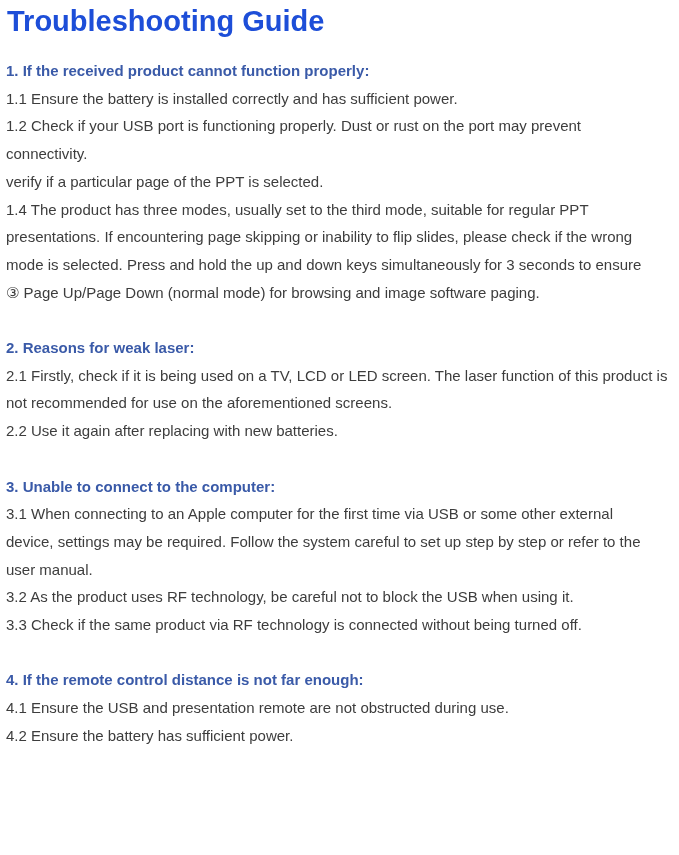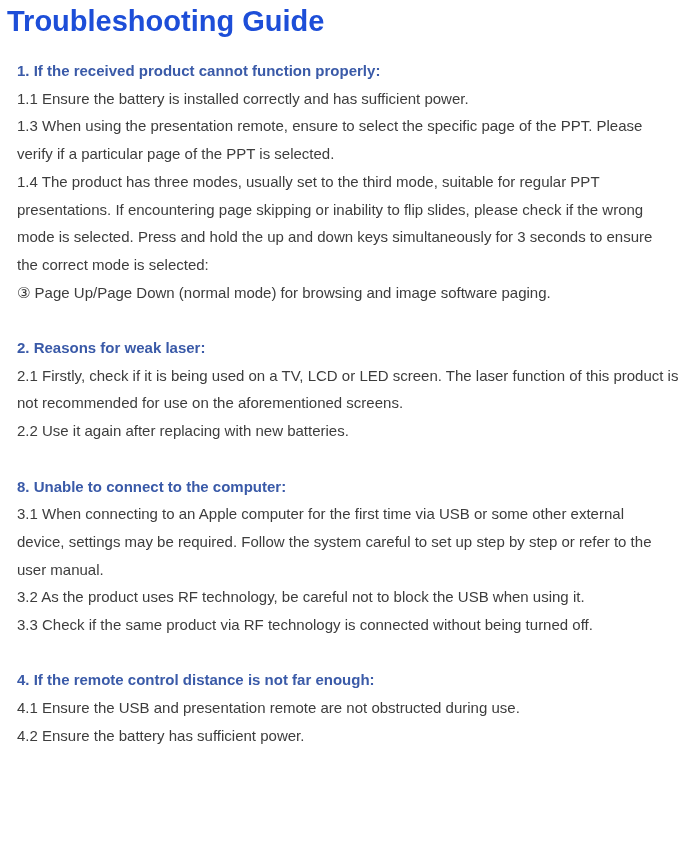--- a/index.html
+++ b/index.html
@@ -19,21 +19,21 @@
   }
   .page-title {
     margin: 0 0 0 1px;
     font-size: 29px;
     font-weight: bold;
     line-height: 40px;
     color: #1d4ed8;
     white-space: nowrap;
   }
   section {
-    margin: 11px;
+    margin: 0;
   }
   .sec-heading {
     font-size: 15px;
     font-weight: bold;
     line-height: 27.7px;
     margin-top: 27.7px;
     color: #3a5aa8;
     white-space: nowrap;
   }
   section[data-name="section-1"] .sec-heading {
@@ -48,38 +48,38 @@
 </head>
 <body>
 
 <div class="doc" data-name="troubleshooting-guide-document">
 
   <h1 class="page-title" data-name="page-title">Troubleshooting Guide</h1>
 
   <section data-name="section-1">
     <div class="sec-heading" data-name="section-1-heading">1. If the received product cannot function properly:</div>
     <div class="line" data-name="text-line">1.1 Ensure the battery is installed correctly and has sufficient power.</div>
-    <div class="line" data-name="text-line">1.3 When using the presentation remote, ensure to select the specific page of the PPT. Please</div>
+    <div class="line" data-name="text-line">1.2 Check if your USB port is functioning properly. Dust or rust on the port may prevent</div>
+    <div class="line" data-name="text-line">connectivity.</div>
     <div class="line" data-name="text-line">verify if a particular page of the PPT is selected.</div>
     <div class="line" data-name="text-line">1.4 The product has three modes, usually set to the third mode, suitable for regular PPT</div>
     <div class="line" data-name="text-line">presentations. If encountering page skipping or inability to flip slides, please check if the wrong</div>
     <div class="line" data-name="text-line">mode is selected. Press and hold the up and down keys simultaneously for 3 seconds to ensure</div>
-    <div class="line" data-name="text-line">the correct mode is selected:</div>
     <div class="line" data-name="numbered-list-item-3">③ Page Up/Page Down (normal mode) for browsing and image software paging.</div>
   </section>
 
   <section data-name="section-2">
     <div class="sec-heading" data-name="section-2-heading">2. Reasons for weak laser:</div>
     <div class="line" data-name="text-line">2.1 Firstly, check if it is being used on a TV, LCD or LED screen. The laser function of this product is</div>
     <div class="line" data-name="text-line">not recommended for use on the aforementioned screens.</div>
     <div class="line" data-name="text-line">2.2 Use it again after replacing with new batteries.</div>
   </section>
 
   <section data-name="section-3">
-    <div class="sec-heading" data-name="section-3-heading">8. Unable to connect to the computer:</div>
+    <div class="sec-heading" data-name="section-3-heading">3. Unable to connect to the computer:</div>
     <div class="line" data-name="text-line">3.1 When connecting to an Apple computer for the first time via USB or some other external</div>
     <div class="line" data-name="text-line">device, settings may be required. Follow the system careful to set up step by step or refer to the</div>
     <div class="line" data-name="text-line">user manual.</div>
     <div class="line" data-name="text-line">3.2 As the product uses RF technology, be careful not to block the USB when using it.</div>
     <div class="line" data-name="text-line">3.3 Check if the same product via RF technology is connected without being turned off.</div>
   </section>
 
   <section data-name="section-4">
     <div class="sec-heading" data-name="section-4-heading">4. If the remote control distance is not far enough:</div>
     <div class="line" data-name="text-line">4.1 Ensure the USB and presentation remote are not obstructed during use.</div>

